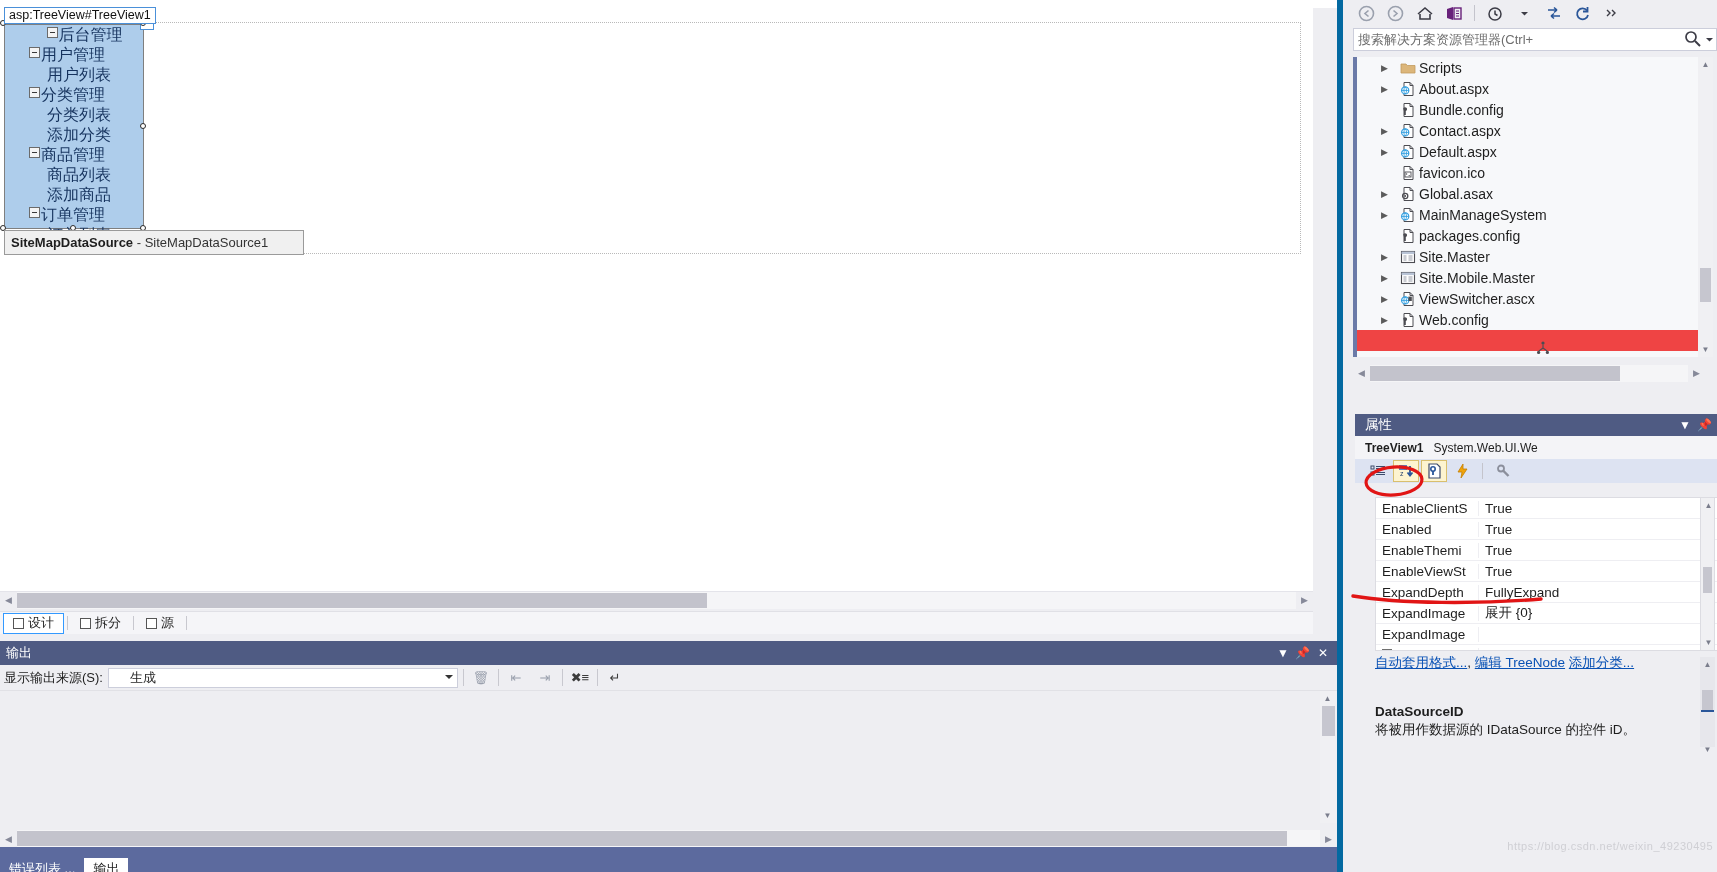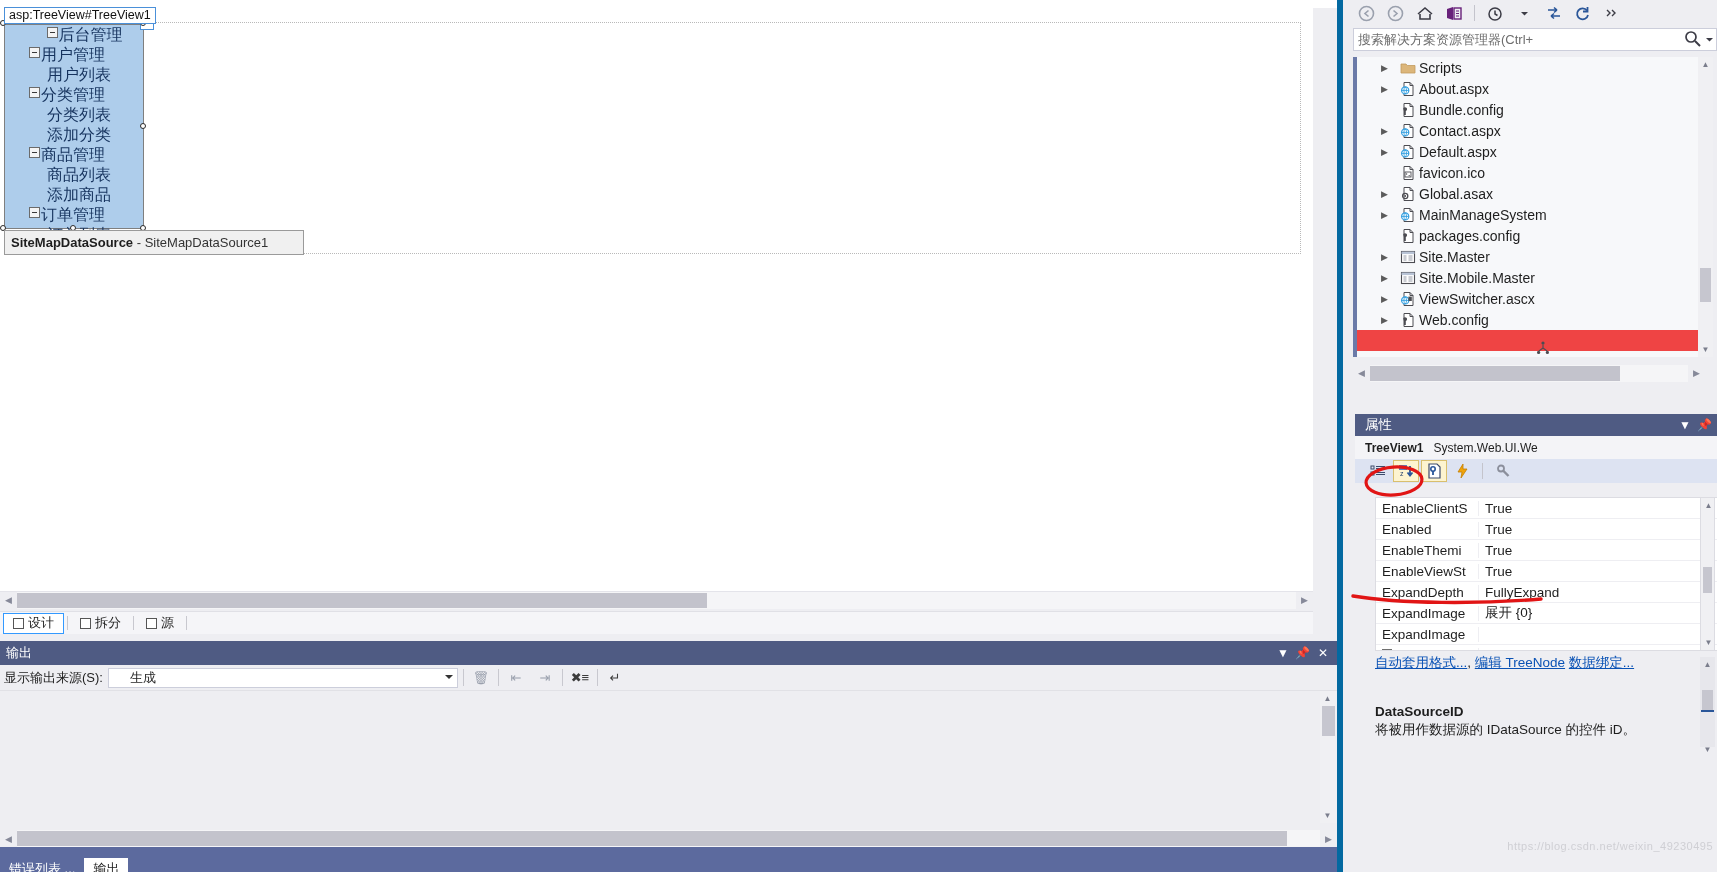--- a/index.html
+++ b/index.html
@@ -657,21 +657,21 @@
             <div class="pval"></div>
           </div>
         </div>
 
       <div id="props-gvs">
         <div class="arr-up">▲</div>
         <div class="vthumb" style="height:26px;margin-top:54px"></div>
         <div class="arr-dn" style="position:absolute;bottom:0;left:0">▼</div>
       </div>
 
-      <div id="props-links"><a>自动套用格式...</a><span>, </span><a>编辑 TreeNode</a> <a>数据绑定...</a></div>
+      <div id="props-links"><a>自动套用格式...</a><span>, </span><a>编辑 TreeNode</a> <a>添加分类...</a></div>
 
       <div id="props-descscroll">
         <div class="arr-up">▲</div>
         <div class="vthumb" style="height:20px;margin-top:18px"></div>
         <div style="height:2px;background:#2a5699;margin:0 1px"></div>
         <div class="arr-dn" style="margin-top:30px">▼</div>
       </div>
 
       <div id="props-desc">
         <div class="dt">DataSourceID</div>

